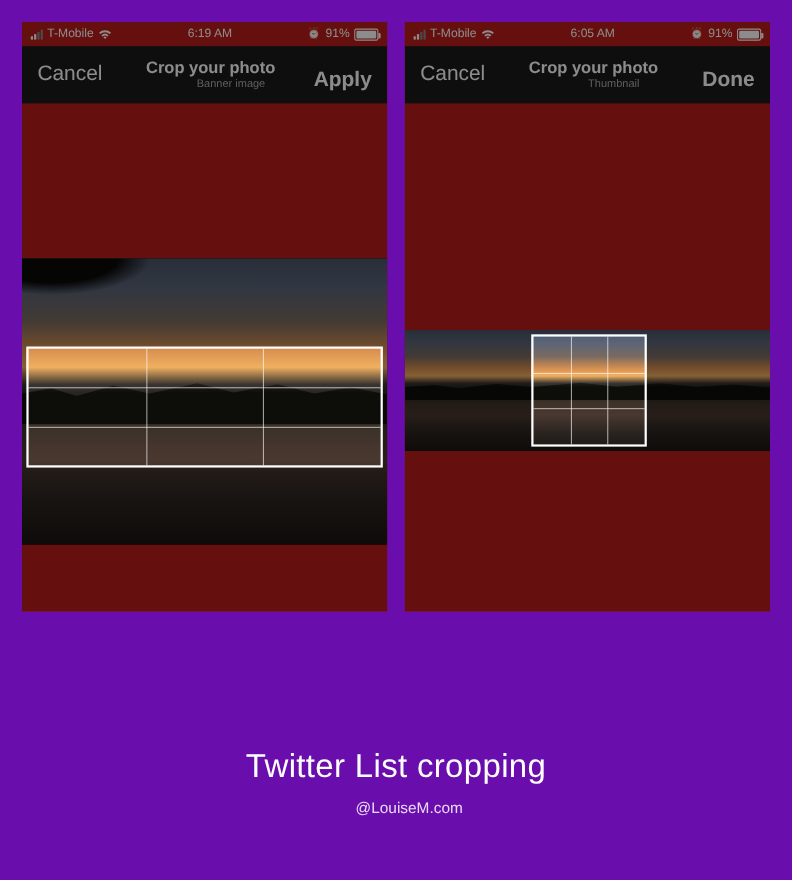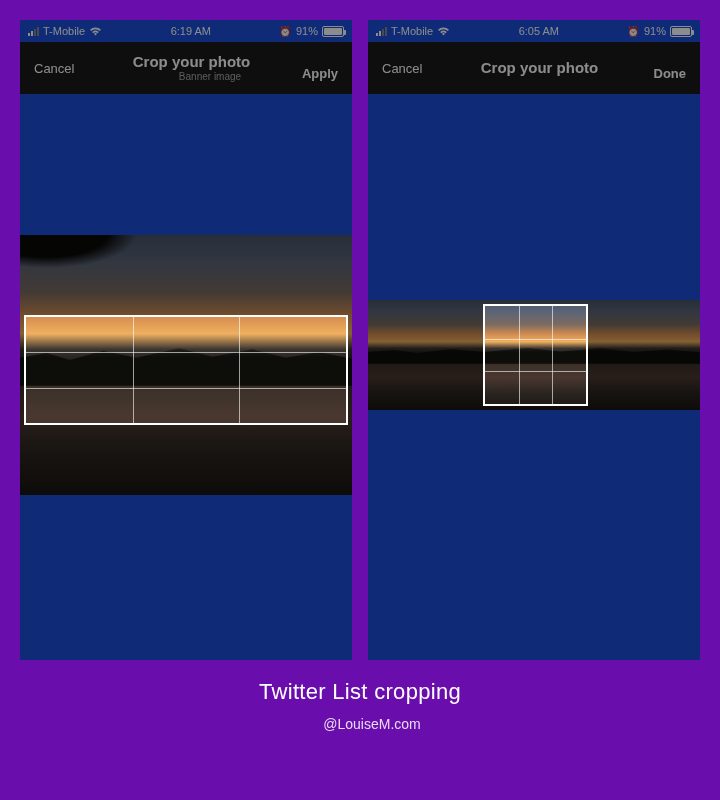--- a/index.html
+++ b/index.html
@@ -11,22 +11,22 @@
     overflow: hidden;
     position: relative;
   }
   .phones {
     display: flex;
     gap: 16px;
     padding: 20px 20px 0 20px;
   }
   .phone {
     flex: 1;
-    background: #1d4ed8;
-    height: 640px;
+    background: #b91c1c;
+    height: 536px;
     position: relative;
     overflow: hidden;
   }
   .status-bar {
     height: 22px;
     display: flex;
     align-items: center;
     justify-content: space-between;
     padding: 0 8px;
     font-size: 11px;
@@ -52,21 +52,21 @@
     background: #1b1b1d;
     height: 52px;
     display: flex;
     align-items: center;
     justify-content: space-between;
     padding: 0 14px;
     position: relative;
   }
   .nav-btn {
     color: #fff;
-    font-size: 13px;
+    font-size: 19px;
     font-weight: 400;
     cursor: pointer;
     min-width: 52px;
   }
   .nav-btn.right { text-align: right; font-weight: 600; margin-top: 10px; }
   .nav-title-wrap {
     position: absolute;
     left: 0; right: 0;
     text-align: center;
     pointer-events: none;
@@ -143,21 +143,21 @@
   .phone2 .crop-overlay { left: 115px; width: 105px; top: 4px; height: 102px; }
 
   .caption {
     position: absolute;
     left: 0; right: 0;
     top: 678px;
     text-align: center;
     color: #fff;
   }
   .caption-title {
-    font-size: 22px;
+    font-size: 30px;
     font-weight: 300;
     line-height: 1.25;
     letter-spacing: 0.3px;
   }
   .caption-credit {
     margin-top: 10px;
     font-size: 14px;
     color: rgba(255,255,255,0.85);
     font-weight: 300;
     margin-left: 24px;
@@ -237,20 +237,21 @@
         <span>91%</span>
         <span class="battery">
             <span class="fill"></span>
           </span>
       </div>
     </div>
     <div class="nav-bar">
       <div class="nav-btn">Cancel</div>
       <div class="nav-title-wrap">
         <div class="nav-title">Crop your photo</div>
+        <div class="nav-subtitle">Thumbnail</div>
       </div>
       <div class="nav-btn right">Done</div>
     </div>
     <div class="photo-area">
       <div class="sunset">
         <div class="treeline"></div>
       </div>
       <div class="crop-overlay" aria-label="thumbnail (1:1)">
         <div class="grid-v gv1"></div>
           <div class="grid-v gv2"></div>

